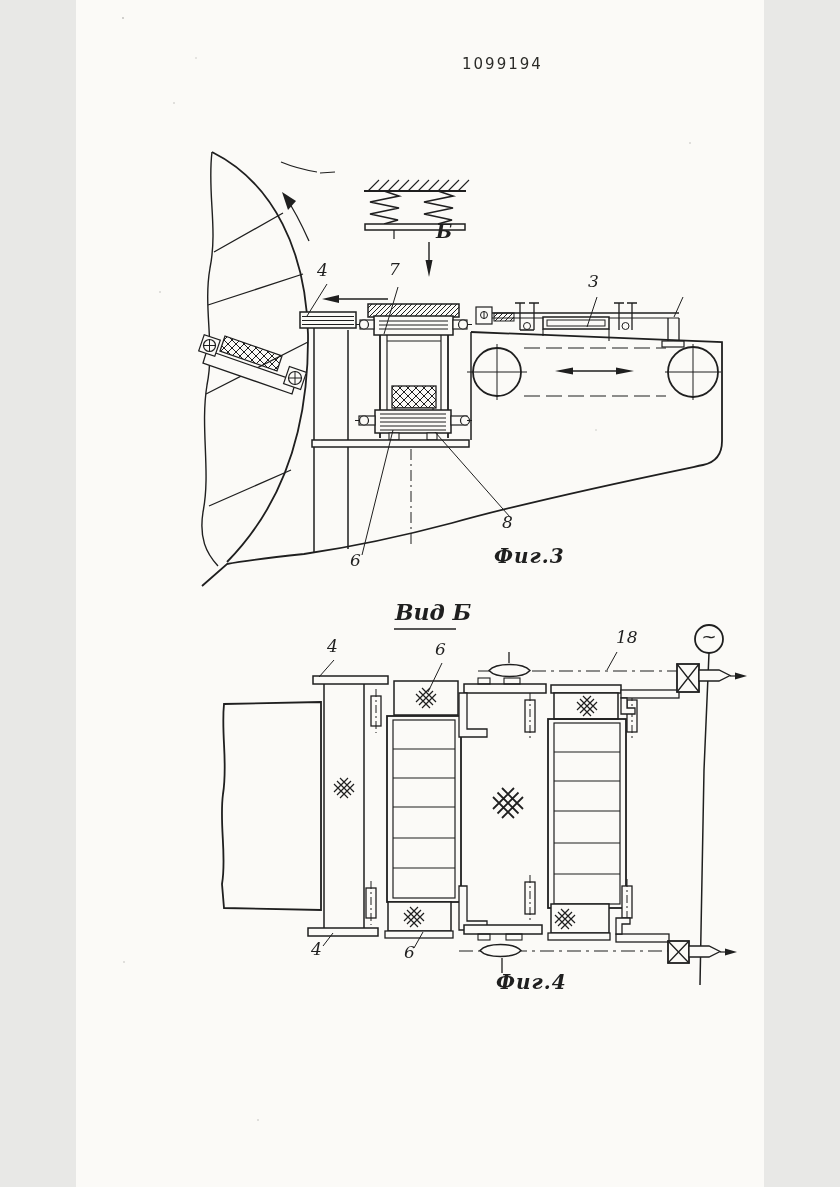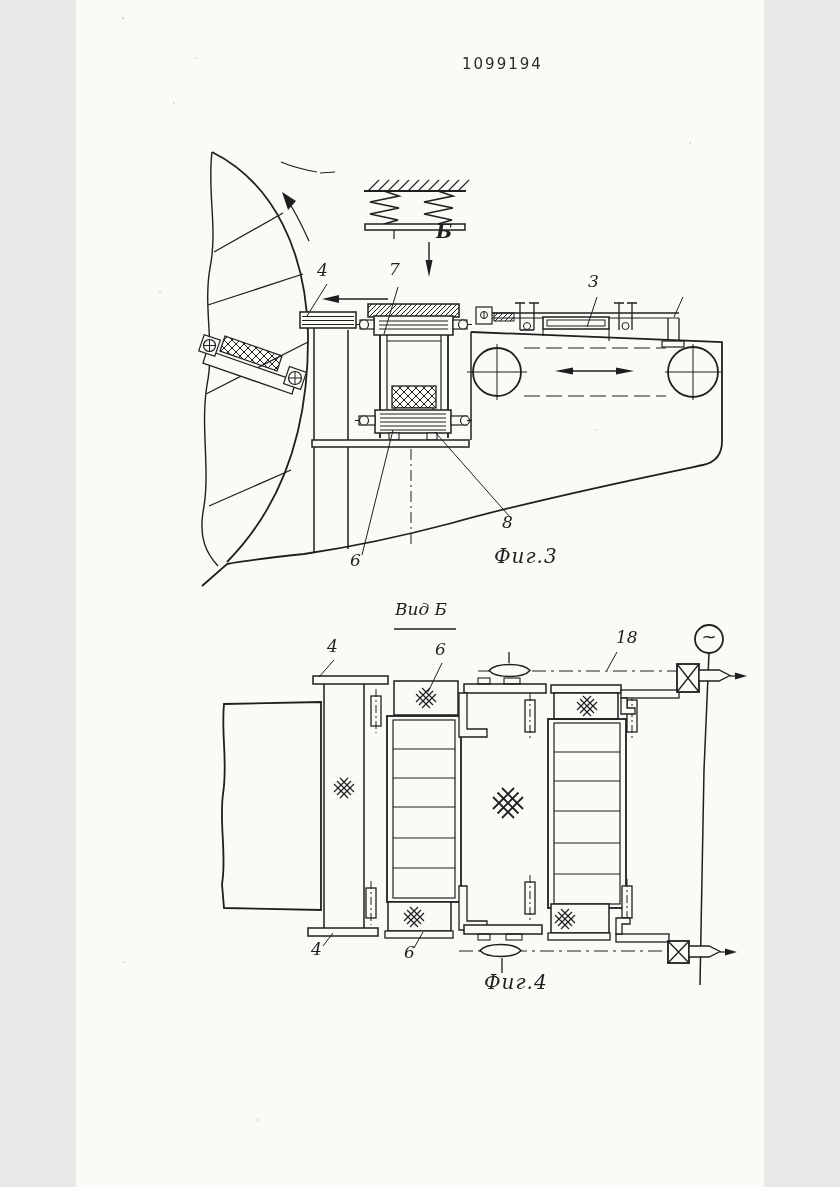--- a/index.html
+++ b/index.html
@@ -8,22 +8,22 @@
     background:var(--paper,#fbfaf7);overflow:hidden;
     font-family:"DejaVu Serif",serif;
   }
   svg{position:absolute;left:0;top:0;color:var(--ink,#1f1f1f);}
   .lbl{
     position:absolute;color:var(--ink,#1f1f1f);
     font-family:"DejaVu Serif",serif;font-style:italic;font-size:17px;
     white-space:nowrap;line-height:1;user-select:none;
   }
   .pn{font-family:"DejaVu Sans",sans-serif;font-style:normal;font-size:15px;letter-spacing:2px;color:#2b2b28;}
-  .cap{font-size:20px;font-weight:400;letter-spacing:1px;}
-  .hd{font-size:17px;font-weight:400;}
+  .cap{font-size:20px;font-weight:700;letter-spacing:1px;}
+  .hd{font-size:22px;font-weight:700;}
   .big{font-size:19px;font-weight:600;}
   .ac{font-style:normal;font-size:18px;width:18px;text-align:center;font-family:"DejaVu Sans",sans-serif;}
 </style>
 </head>
 <body>
 
 <div class="sheet">
 
 <svg width="840" height="1187" viewBox="0 0 840 1187">
   <defs>
@@ -273,15 +273,15 @@
 <div class="lbl" style="left:426px;top:514px">8</div>
 <div class="lbl" style="left:274px;top:552px">6</div>
 <div class="lbl cap" style="left:418px;top:546px">Фиг.3</div>
 
 <div class="lbl hd" style="left:319px;top:601px">Вид Б</div>
 <div class="lbl" style="left:251px;top:638px">4</div>
 <div class="lbl" style="left:359px;top:641px">6</div>
 <div class="lbl" style="left:540px;top:629px">18</div>
 <div class="lbl" style="left:235px;top:941px">4</div>
 <div class="lbl" style="left:328px;top:944px">6</div>
-<div class="lbl cap" style="left:408px;top:972px">Фиг.4</div>
+<div class="lbl cap" style="left:420px;top:972px">Фиг.4</div>
 <div class="lbl ac" style="left:624px;top:628px">~</div>
 
 </div>
 </body></html>

